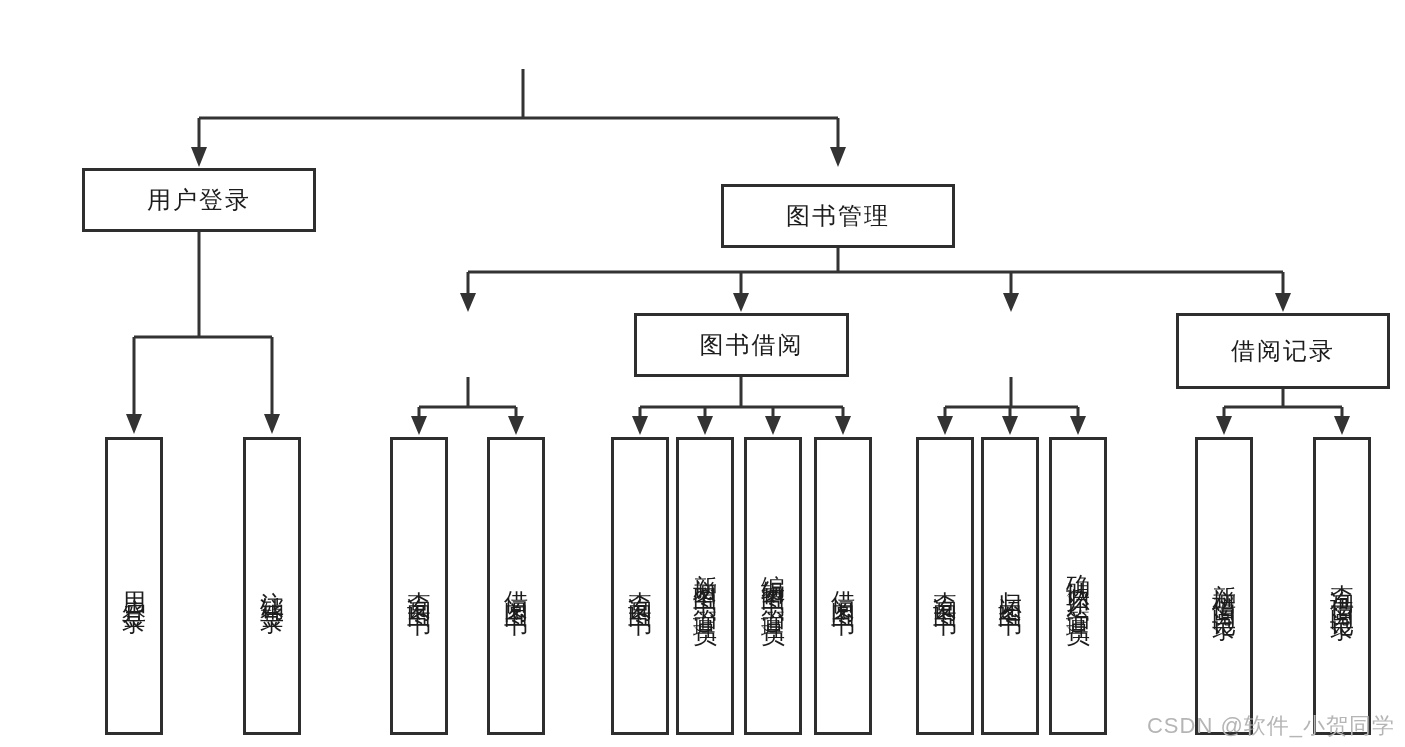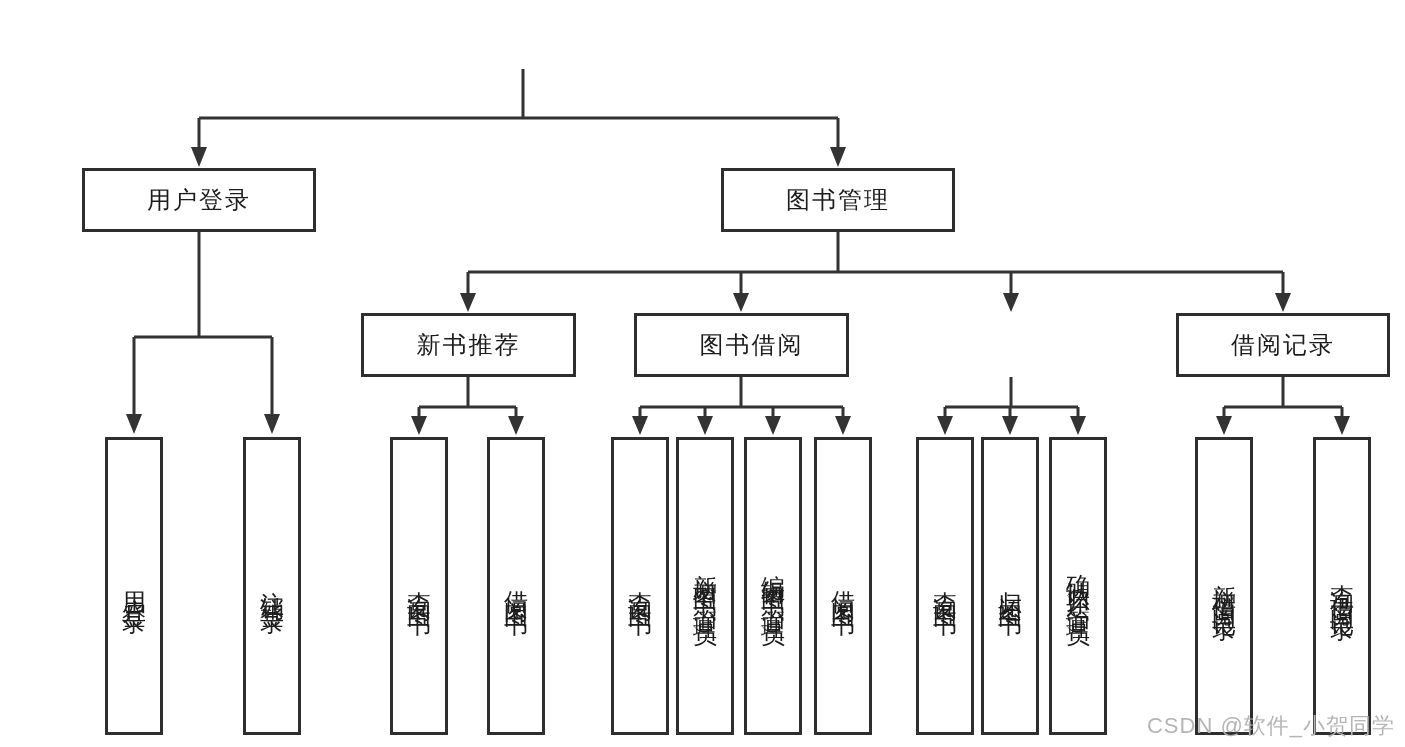--- a/index.html
+++ b/index.html
@@ -99,25 +99,24 @@
       M126 414H142L134 434Z M264 414H280L272 434Z
       M460 293H476L468 312Z M733 293H749L741 312Z M1003 293H1019L1011 312Z M1275 293H1291L1283 312Z
       M411 416H427L419 435Z M508 416H524L516 435Z
       M632 416H648L640 435Z M697 416H713L705 435Z M765 416H781L773 435Z M835 416H851L843 435Z
       M937 416H953L945 435Z M1002 416H1018L1010 435Z M1070 416H1086L1078 435Z
       M1216 416H1232L1224 435Z M1334 416H1350L1342 435Z"></path>
   </svg>
 
 
   <div class="node" style="left:82px; top:168px; width:234px; height:64px;">用户登录</div>
-  <div class="node" style="left:721px; top:168px; width:234px; height:64px;">图书管理</div>
+  <div class="node" style="left:721px; top:184px; width:234px; height:64px;">图书管理</div>
 
-  <div class="node" style="left:361px; top:313px; width:215px; height:64px;">新书推荐</div>
   <div class="node" style="left:634px; top:313px; width:215px; height:64px;padding-left:20px;">图书借阅</div>
-  <div class="node" style="left:1176px; top:313px; width:214px; height:64px;">借阅记录</div>
+  <div class="node" style="left:1176px; top:313px; width:214px; height:76px;">借阅记录</div>
 
   <div class="leaf" style="left:105px;">
     <span class="vtext">用户登录</span>
   </div>
   <div class="leaf" style="left:243px;">
     <span class="vtext">注销登录</span>
   </div>
 
   <div class="leaf" style="left:390px;">
     <span class="vtext">查询图书</span>

